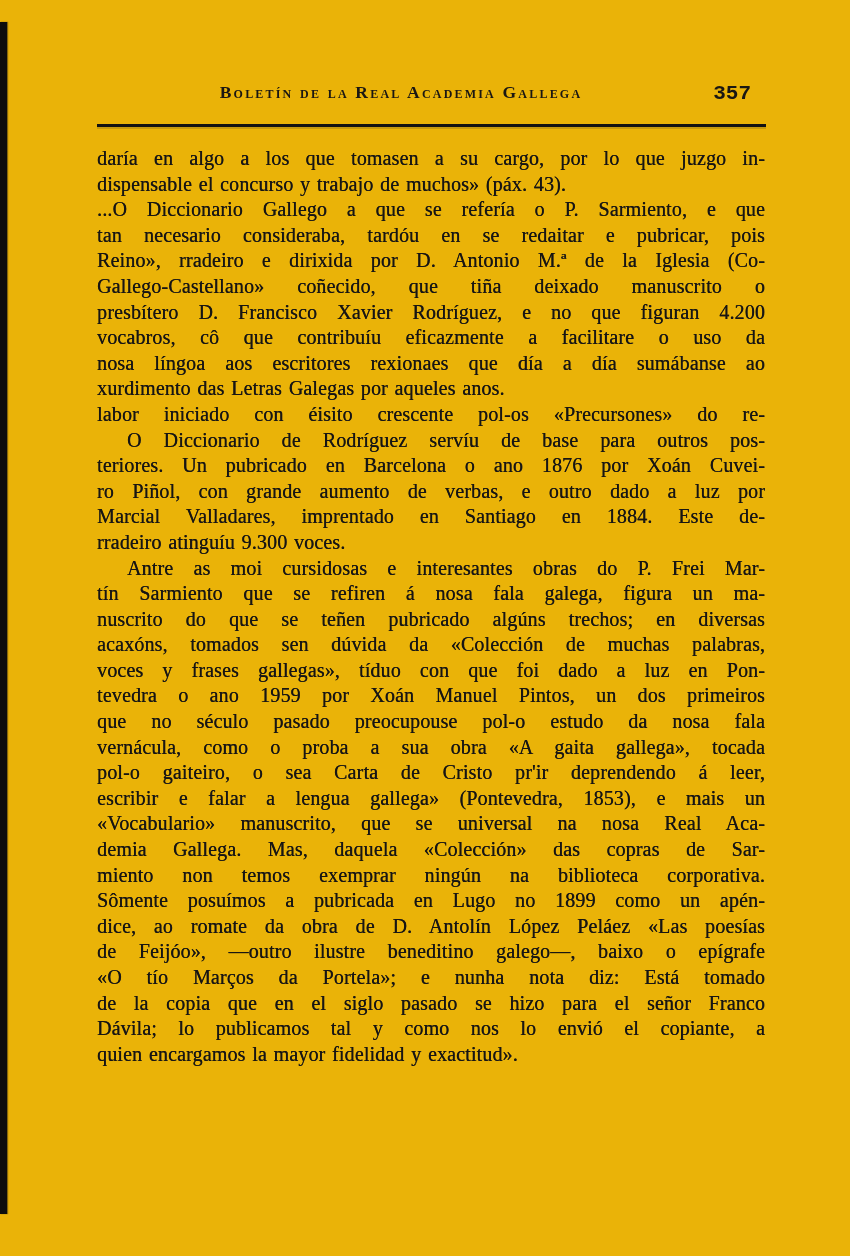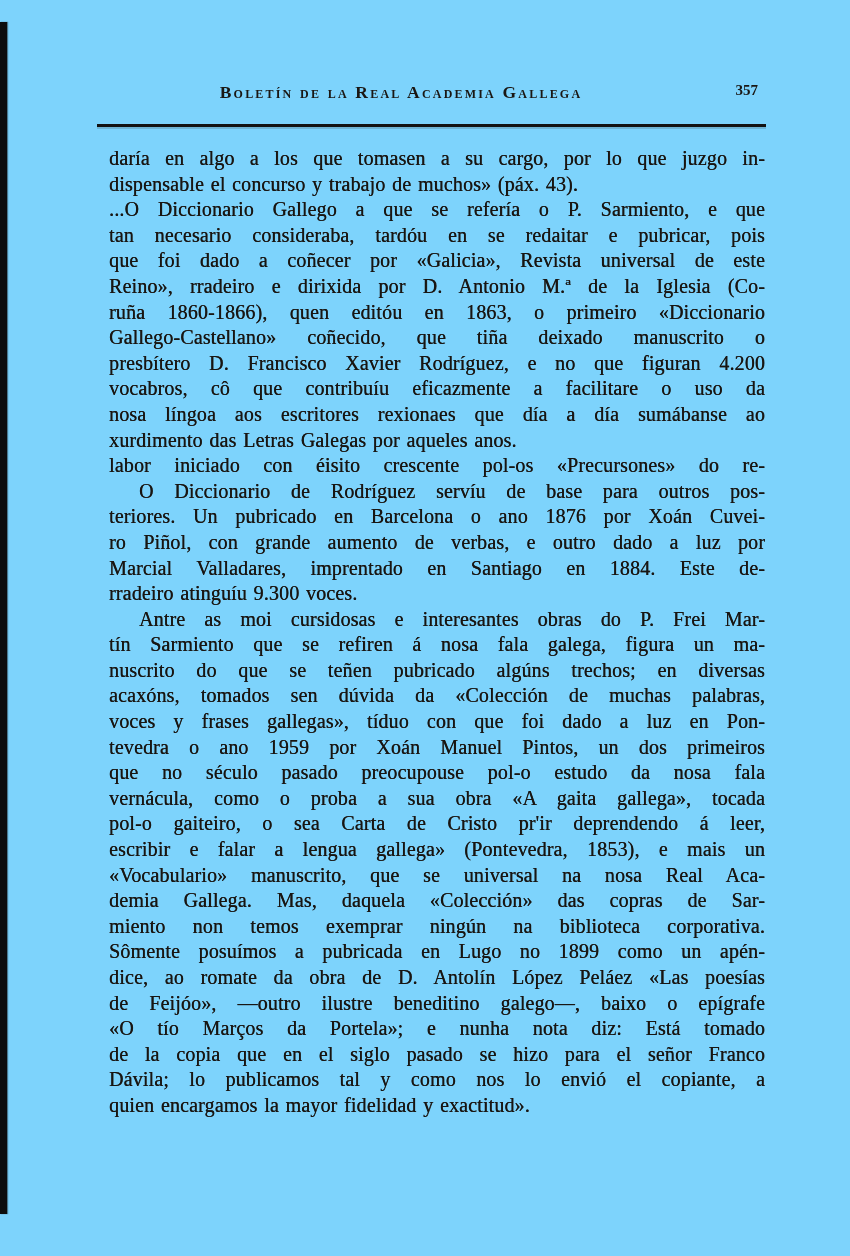--- a/index.html
+++ b/index.html
@@ -1,20 +1,20 @@
 <!DOCTYPE html>
 <html><head>
 <meta charset="utf-8">
 <style>
   html, body { margin: 0; padding: 0; background: #e8e8e4; }
   .page {
     position: relative;
     width: 850px;
     height: 1256px;
-    background: #7dd3fc;
+    background: #eab308;
     overflow: hidden;
     font-family: "Liberation Serif", "DejaVu Serif", serif;
     color: #171512;
   }
   .edge-bar {
     position: absolute;
     left: 0;
     top: 22px;
     width: 7px;
     height: 1192px;
@@ -35,25 +35,26 @@
     text-align: center;
     font-variant: small-caps;
     font-weight: 700;
     font-size: 17.5px;
     letter-spacing: 2.2px;
     color: #1a1713;
     white-space: nowrap;
   }
   .page-number {
     position: absolute;
-    right: 7px;
+    right: 14px;
     top: 0;
-    font-size: 15px;
+    font-size: 21px;
     font-weight: 600;
     color: #1a1713;
+    font-family: Liberation Mono, monospace;
   }
   .header-rule {
     position: absolute;
     top: 124px;
     left: 97px;
     width: 669px;
     height: 3px;
     background: #121212;
     box-shadow: 0 2px 0 rgba(40,40,40,0.18);
   }
@@ -61,21 +62,21 @@
     position: absolute;
     top: 146px;
     left: 97px;
     width: 668px;
     font-size: 20px;
     line-height: 25.6px;
     letter-spacing: 0.15px;
     word-spacing: 1.5px;
     text-shadow: 0.3px 0 0 #2a2622;
   }
-  .line { white-space: normal; margin-left: 12px; }
+  .line { white-space: normal; }
   .line.j { text-align: justify; text-align-last: justify; }
   .line.ind { text-indent: 30px; }
 </style>
 </head>
 <body>
 
 <div class="page">
   <div class="edge-bar"></div>
 
   <div class="header">
@@ -83,23 +84,21 @@
     <div class="page-number">357</div>
   </div>
 
   <div class="header-rule"></div>
 
   <div class="body-text">
       <div class="line j">daría en algo a los que tomasen a su cargo, por lo que juzgo in-</div>
       <div class="line">dispensable el concurso y trabajo de muchos» (páx. 43).</div>
       <div class="line j">...O Diccionario Gallego a que se refería o P. Sarmiento, e que</div>
       <div class="line j">tan necesario consideraba, tardóu en se redaitar e pubricar, pois</div>
-      <div class="line j">que foi dado a coñecer por «Galicia», Revista universal de este</div>
       <div class="line j">Reino», rradeiro e dirixida por D. Antonio M.ª de la Iglesia (Co-</div>
-      <div class="line j">ruña 1860-1866), quen editóu en 1863, o primeiro «Diccionario</div>
       <div class="line j">Gallego-Castellano» coñecido, que tiña deixado manuscrito o</div>
       <div class="line j">presbítero D. Francisco Xavier Rodríguez, e no que figuran 4.200</div>
       <div class="line j">vocabros, cô que contribuíu eficazmente a facilitare o uso da</div>
       <div class="line j">nosa língoa aos escritores rexionaes que día a día sumábanse ao</div>
       <div class="line">xurdimento das Letras Galegas por aqueles anos.</div>
       <div class="line j">labor iniciado con éisito crescente pol-os «Precursones» do re-</div>
       <div class="line j ind">O Diccionario de Rodríguez servíu de base para outros pos-</div>
       <div class="line j">teriores. Un pubricado en Barcelona o ano 1876 por Xoán Cuvei-</div>
       <div class="line j">ro Piñol, con grande aumento de verbas, e outro dado a luz por</div>
       <div class="line j">Marcial Valladares, imprentado en Santiago en 1884. Este de-</div>

